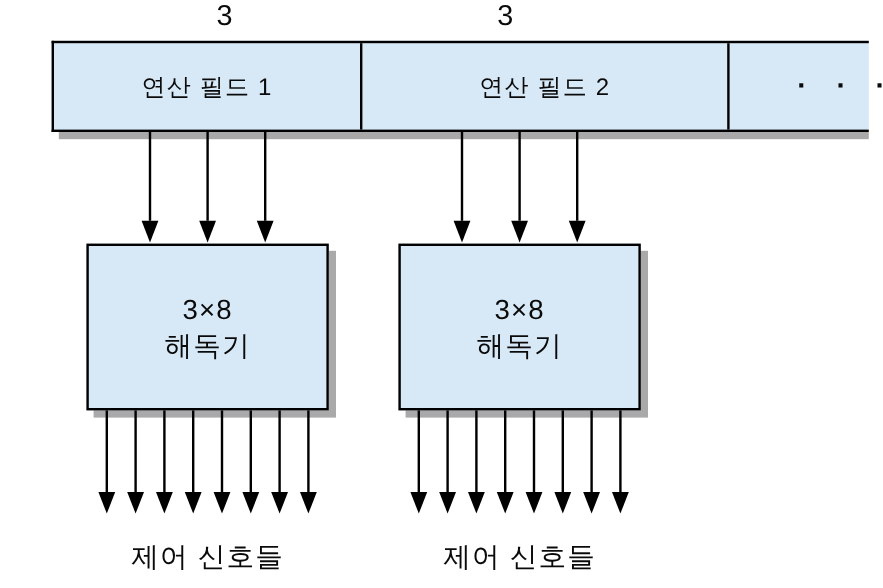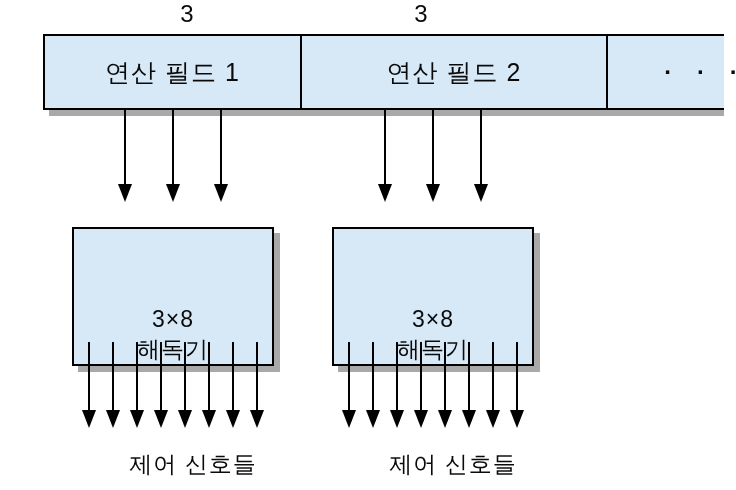--- a/index.html
+++ b/index.html
@@ -24,41 +24,41 @@
     border:2px solid var(--line);border-right:none;
     display:flex;
   }
   .bar-shadow{
     position:absolute;left:49px;top:110px;width:675px;height:6px;
     background:var(--shadow);
   }
   .cell{
     box-sizing:border-box;border-right:2px solid var(--line);
     display:flex;align-items:center;justify-content:center;
-    font-size:25px;letter-spacing:1px;white-space:nowrap;
+    font-size:20px;letter-spacing:1px;white-space:nowrap;
   }
   .cell.last{flex:1;border-right:none;}
   .ellipsis{
     position:absolute;left:701px;top:72px;transform:translate(-50%,-50%);
     font-size:24px;font-weight:bold;letter-spacing:9px;text-indent:9px;
     white-space:nowrap;
   }
   .decoder{
     position:absolute;top:203px;width:202px;height:139px;
     box-sizing:border-box;background:var(--fill);
     border:2px solid var(--line);
     box-shadow:6px 6px 0 var(--shadow);
-    display:flex;flex-direction:column;align-items:center;justify-content:flex-end;
-    font-size:23px;line-height:30px;letter-spacing:1px;text-align:center;margin-top:24px;
+    display:flex;flex-direction:column;align-items:center;justify-content:center;
+    font-size:23px;line-height:30px;letter-spacing:1px;text-align:center;
   }
   .decoder-1{left:72px;}
   .decoder-2{left:332px;}
   .caption{
     position:absolute;top:449px;transform:translateX(-50%);
-    font-size:23px;letter-spacing:1px;white-space:nowrap;margin-left:20px;
+    font-size:23px;letter-spacing:1px;white-space:nowrap;
   }
   .varrow{
     position:absolute;width:14px;transform:translateX(-50%);
     display:flex;flex-direction:column;align-items:center;
   }
   .varrow .shaft{width:2px;flex:1;background:var(--line);}
   .varrow .head{
     width:0;height:0;
     border-left:7px solid transparent;border-right:7px solid transparent;
     border-top:18px solid var(--line);

